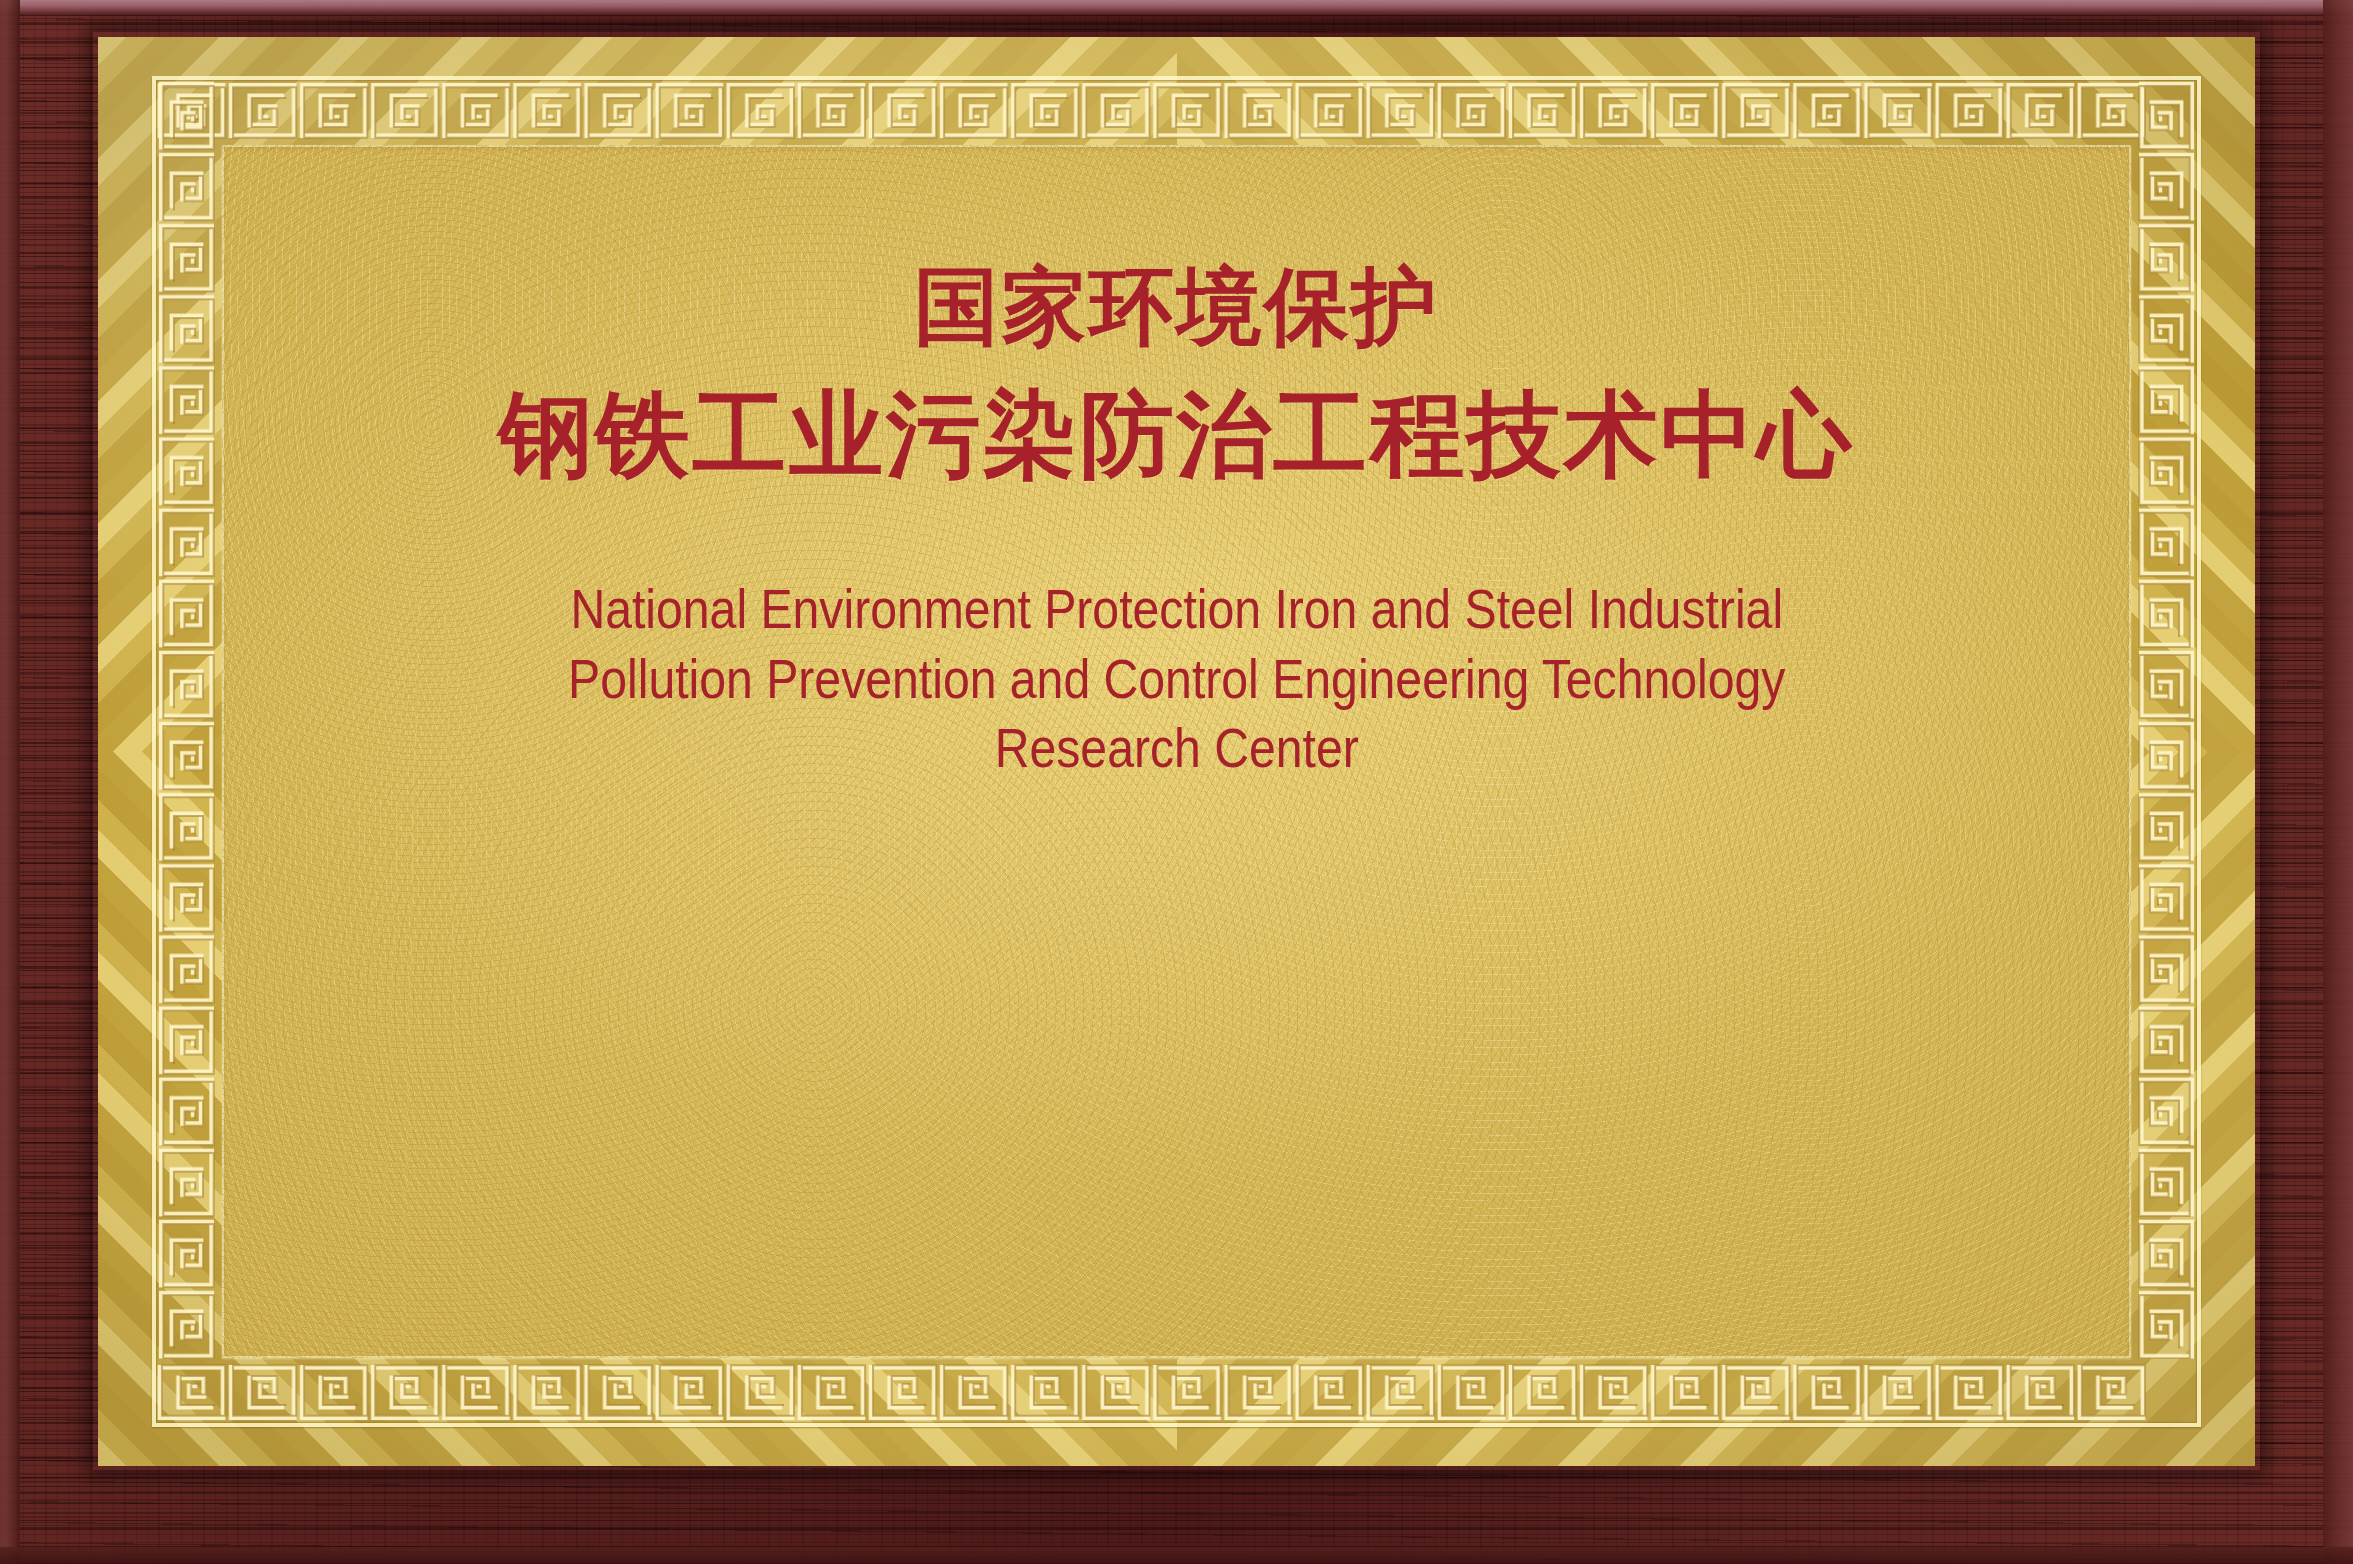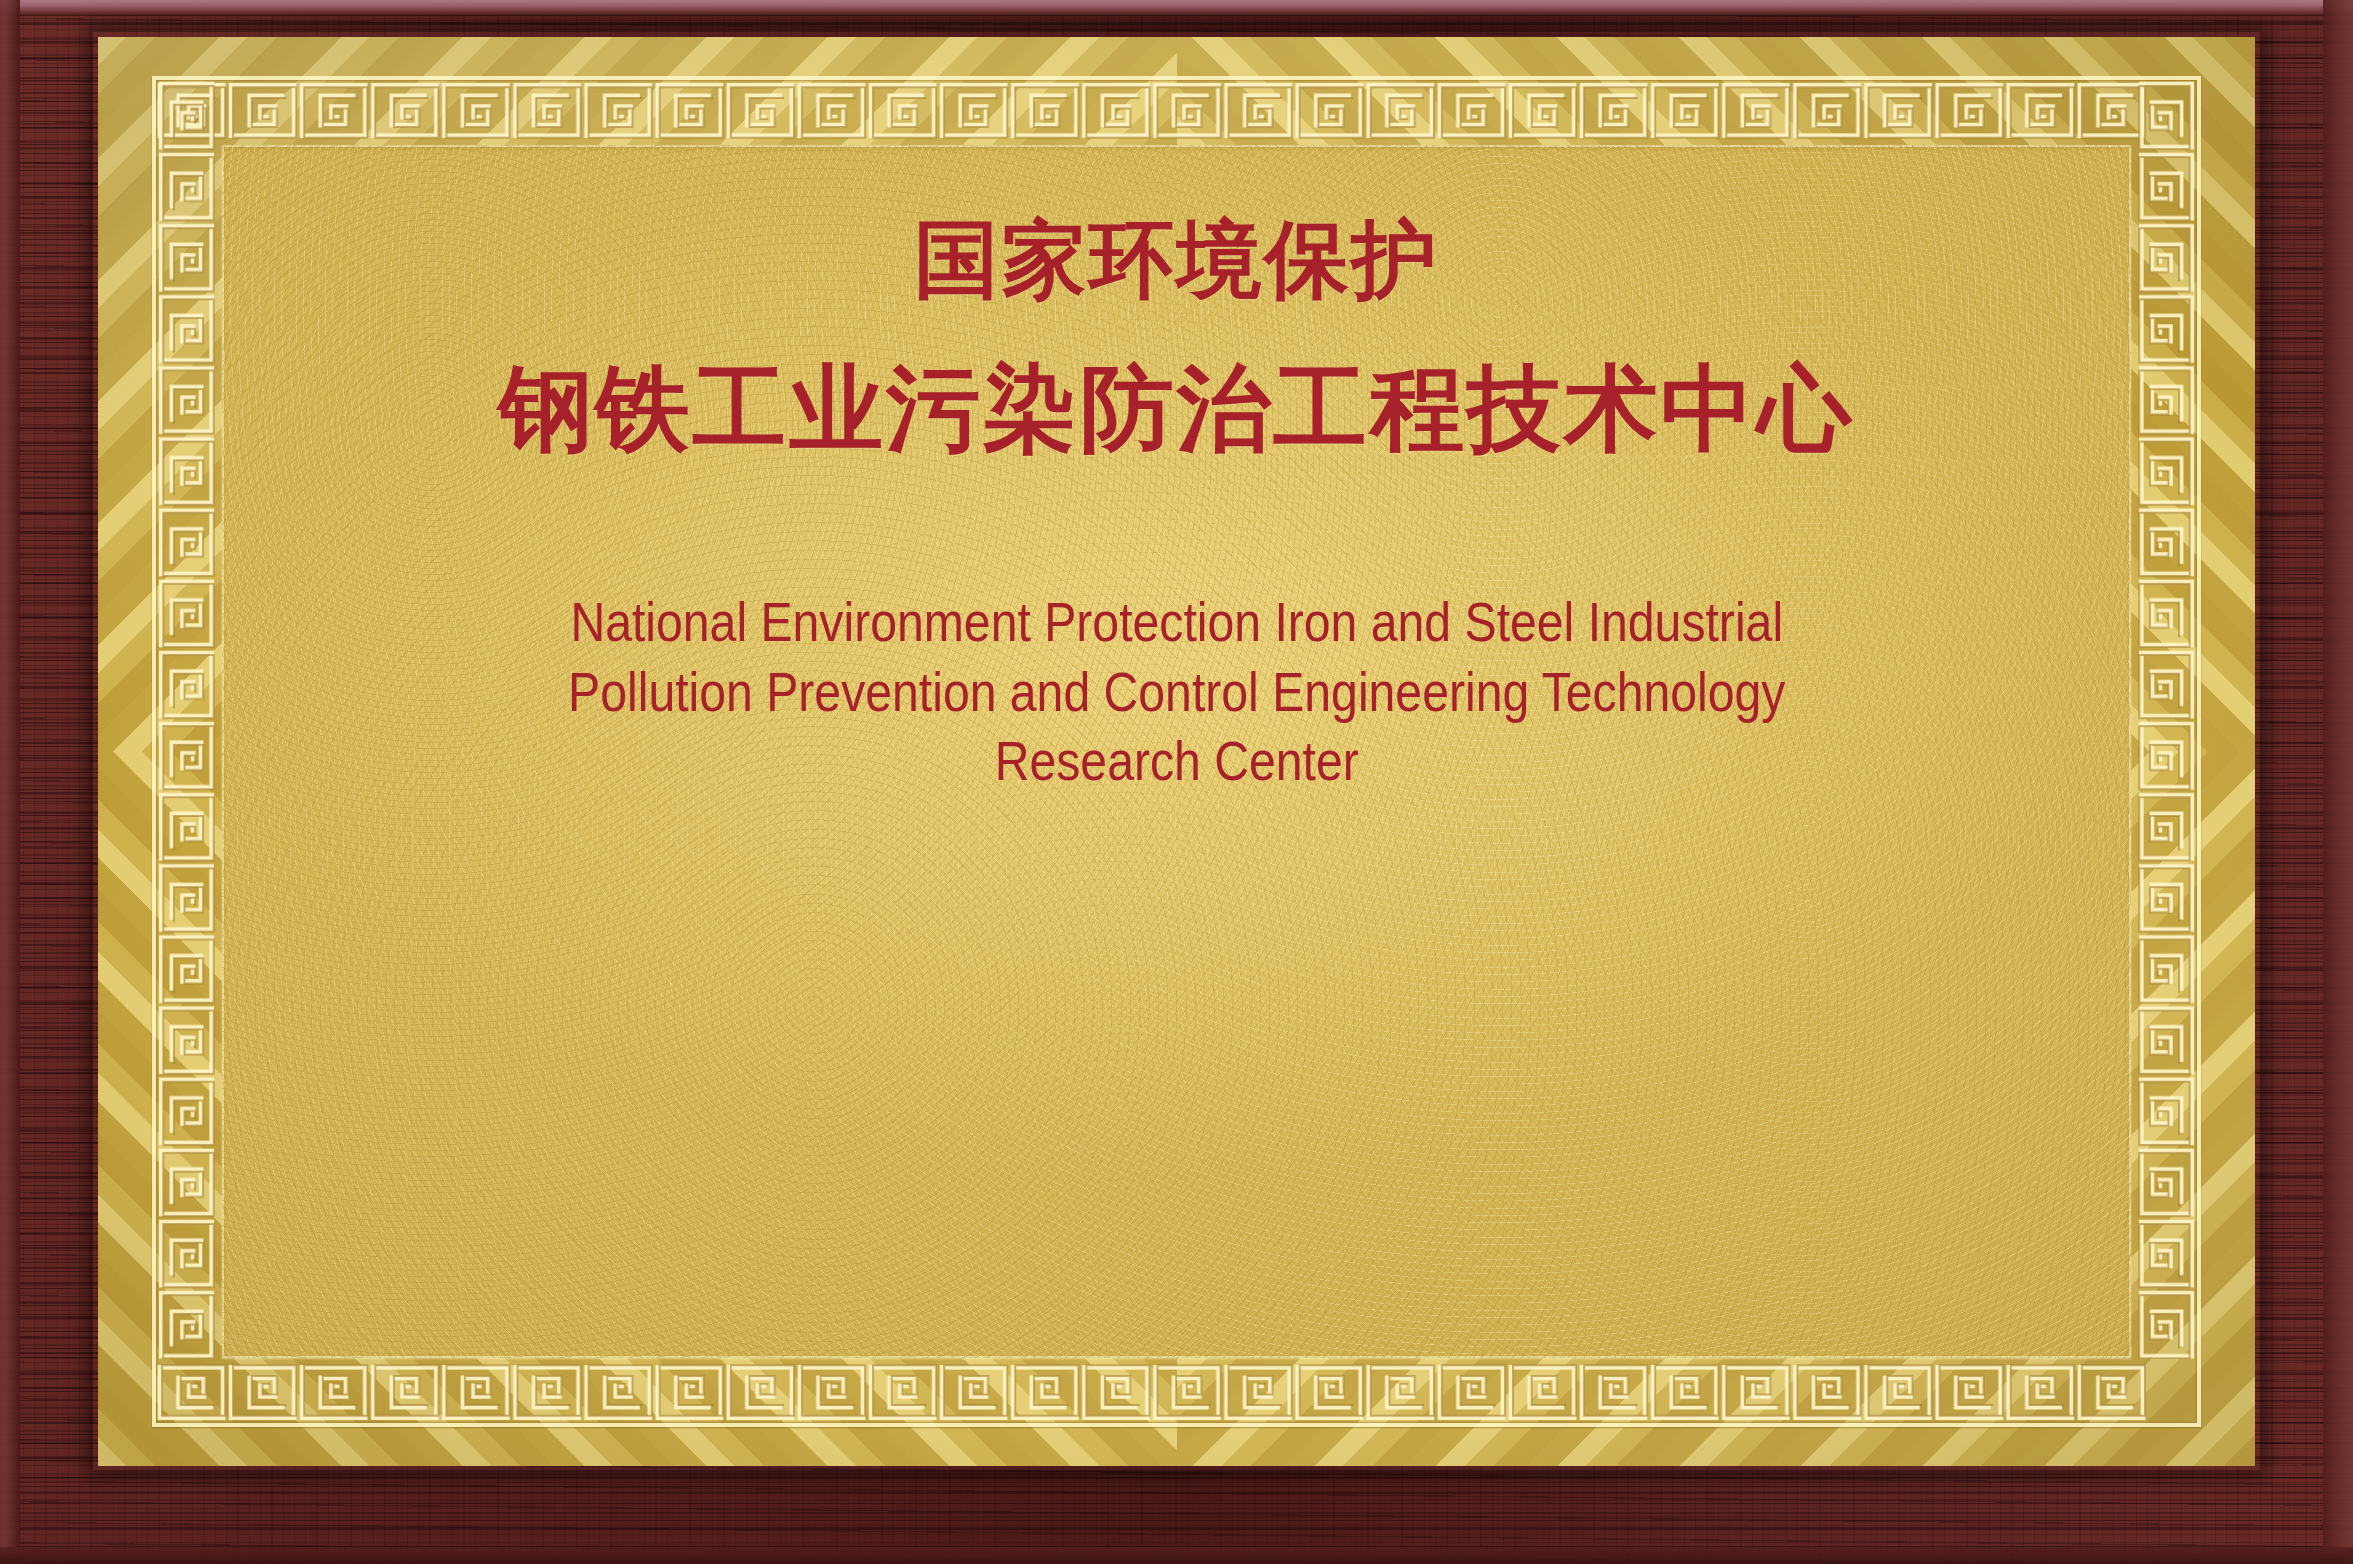--- a/index.html
+++ b/index.html
@@ -178,36 +178,35 @@
 
   
   .text-stack {
     position: absolute;
     left: 0; right: 0;
     top: 0; bottom: 0;
     display: flex;
     flex-direction: column;
     align-items: center;
     justify-content: flex-start;
-    padding-top: 69px;
-    gap: 40px;
+    padding-top: 116px;
   }
   .cn-line1,
   .cn-line2 {
     color: #a6212a;
     font-weight: 700;
     line-height: 1.08;
     letter-spacing: .03em;
     text-align: center;
     white-space: nowrap;
     font-family: "DejaVu Sans", "Liberation Sans", sans-serif;
     text-shadow: 0 0.7px 0 rgba(255,246,200,0.25);
   }
   .cn-line1 { font-size: 85px; }
-  .cn-line2 { font-size: 94px; margin-top: 12px; }
+  .cn-line2 { font-size: 94px; margin-top: 32px; font-family: Liberation Serif, serif; }
 
   .en-block {
     margin-top: 88px;
     color: #a6212a;
     font-size: 56px;
     line-height: 1.24;
     text-align: center;
     max-width: 1834px;
     font-family: "Liberation Sans", "DejaVu Sans", sans-serif;
     font-weight: 400;

